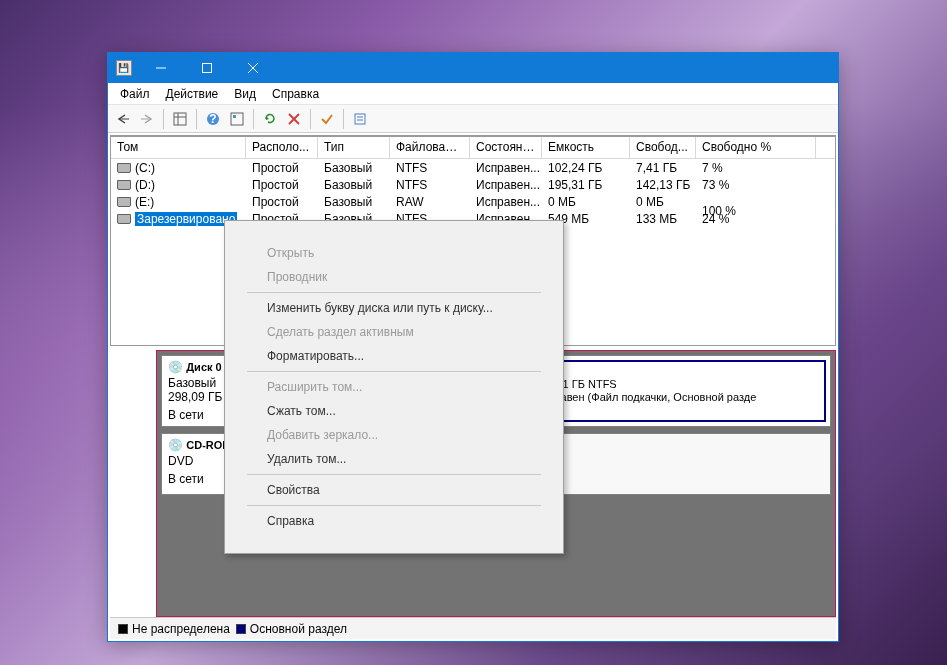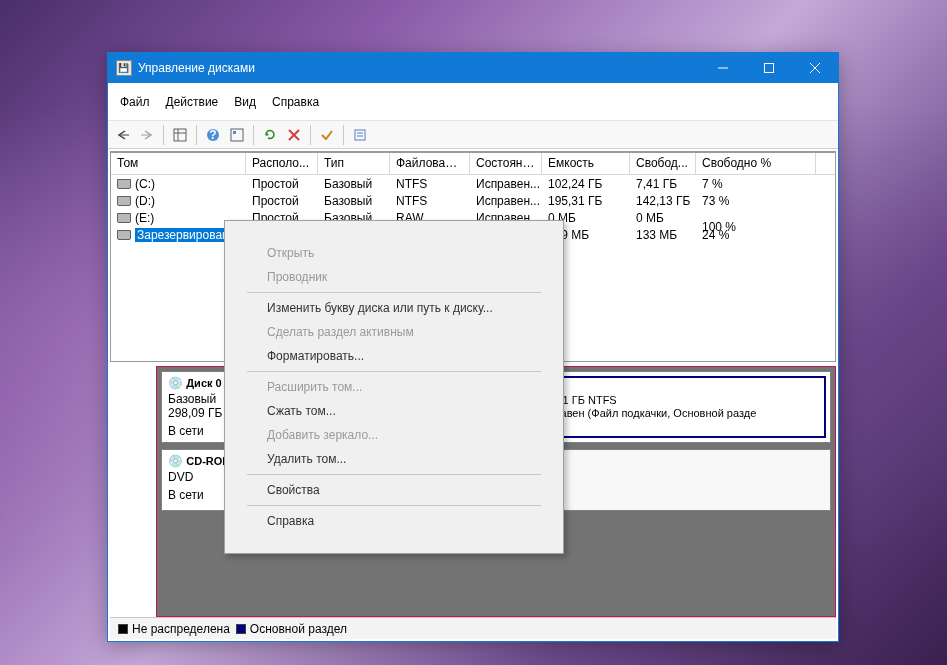--- a/index.html
+++ b/index.html
@@ -3,21 +3,21 @@
 <meta charset="utf-8">
 <style>
   * { box-sizing: border-box; margin: 0; padding: 0; font-family: "Segoe UI", Tahoma, sans-serif; font-size: 12px; }
   body { width: 947px; height: 665px; overflow: hidden; background: linear-gradient(135deg, #4a2e6b 0%, #8a5ba8 25%, #c4a8d8 50%, #6b4a8c 75%, #3a2050 100%); position: relative; }
   .bg-ov { position: absolute; inset:0; background: radial-gradient(ellipse at 20% 50%, rgba(180,140,200,0.4) 0%, transparent 50%), radial-gradient(ellipse at 80% 50%, rgba(100,60,130,0.5) 0%, transparent 50%); }
   .window { position: absolute; left: 107px; top: 52px; width: 732px; height: 590px; background: #fff; box-shadow: 0 4px 20px rgba(0,0,0,0.3); display: flex; flex-direction: column; border: 1px solid #107ad6; }
   .titlebar { background: #107ad6; color: #fff; height: 30px; display: flex; align-items: center; padding-left: 8px; }
   .titlebar .icon { width: 16px; height: 16px; background: #e8e8e8; border: 1px solid #888; margin-right: 6px; display:flex; align-items:center; justify-content:center; font-size:9px;}
   .titlebar .title { flex: 1; font-size: 12px; }
   .tbtn { width: 46px; height: 30px; display: flex; align-items: center; justify-content: center; color: #fff; }
-  .menubar { height: 38px; display: flex; align-items: center; padding: 0 4px; background: #fff; border-bottom: 1px solid #e5e5e5; }
+  .menubar { height: 22px; display: flex; align-items: center; padding: 0 4px; background: #fff; border-bottom: 1px solid #e5e5e5; }
   .menubar span { padding: 2px 8px; }
   .toolbar { height: 28px; display: flex; align-items: center; padding: 0 4px; background: #f8f8f8; border-bottom: 1px solid #d0d0d0; gap:2px;}
   .tico { width: 22px; height: 22px; display: flex; align-items: center; justify-content: center; border: 1px solid transparent; }
   .sep { width:1px; height:20px; background:#c8c8c8; margin:0 3px;}
   .content { flex:1; display:flex; flex-direction:column; border-top:1px solid #9a9a9a; margin:2px; }
   .list-area { height: 210px; border:1px solid #9a9a9a; background:#fff; overflow:hidden; position:relative;}
   .cols { display:flex; background:#fff; border-bottom:1px solid #d8d8d8; height:22px;}
   .colh { border-right:1px solid #d8d8d8; padding:3px 6px; white-space:nowrap; overflow:hidden; text-overflow:ellipsis; font-weight:400;}
   .rows { }
   .row { display:flex; height:17px; align-items:center;}
@@ -38,21 +38,20 @@
   .ctx hr { border:none; border-top:1px solid #c8c8c8; margin:3px 2px;}
   svg { display:block; }
 </style>
 </head>
 <body>
 <div class="bg-ov"></div>
 
 <div class="window">
   <div class="titlebar">
     <div class="icon">💾</div>
-    <div class="title">Управление дисками</div>
     <div class="tbtn">
         <svg width="10" height="10">
           <line x1="0" y1="5" x2="10" y2="5" stroke="#fff" stroke-width="1"></line>
         </svg>
       </div>
     <div class="tbtn">
         <svg width="10" height="10">
           <rect x="0.5" y="0.5" width="9" height="9" fill="none" stroke="#fff" stroke-width="1"></rect>
         </svg>
       </div>

